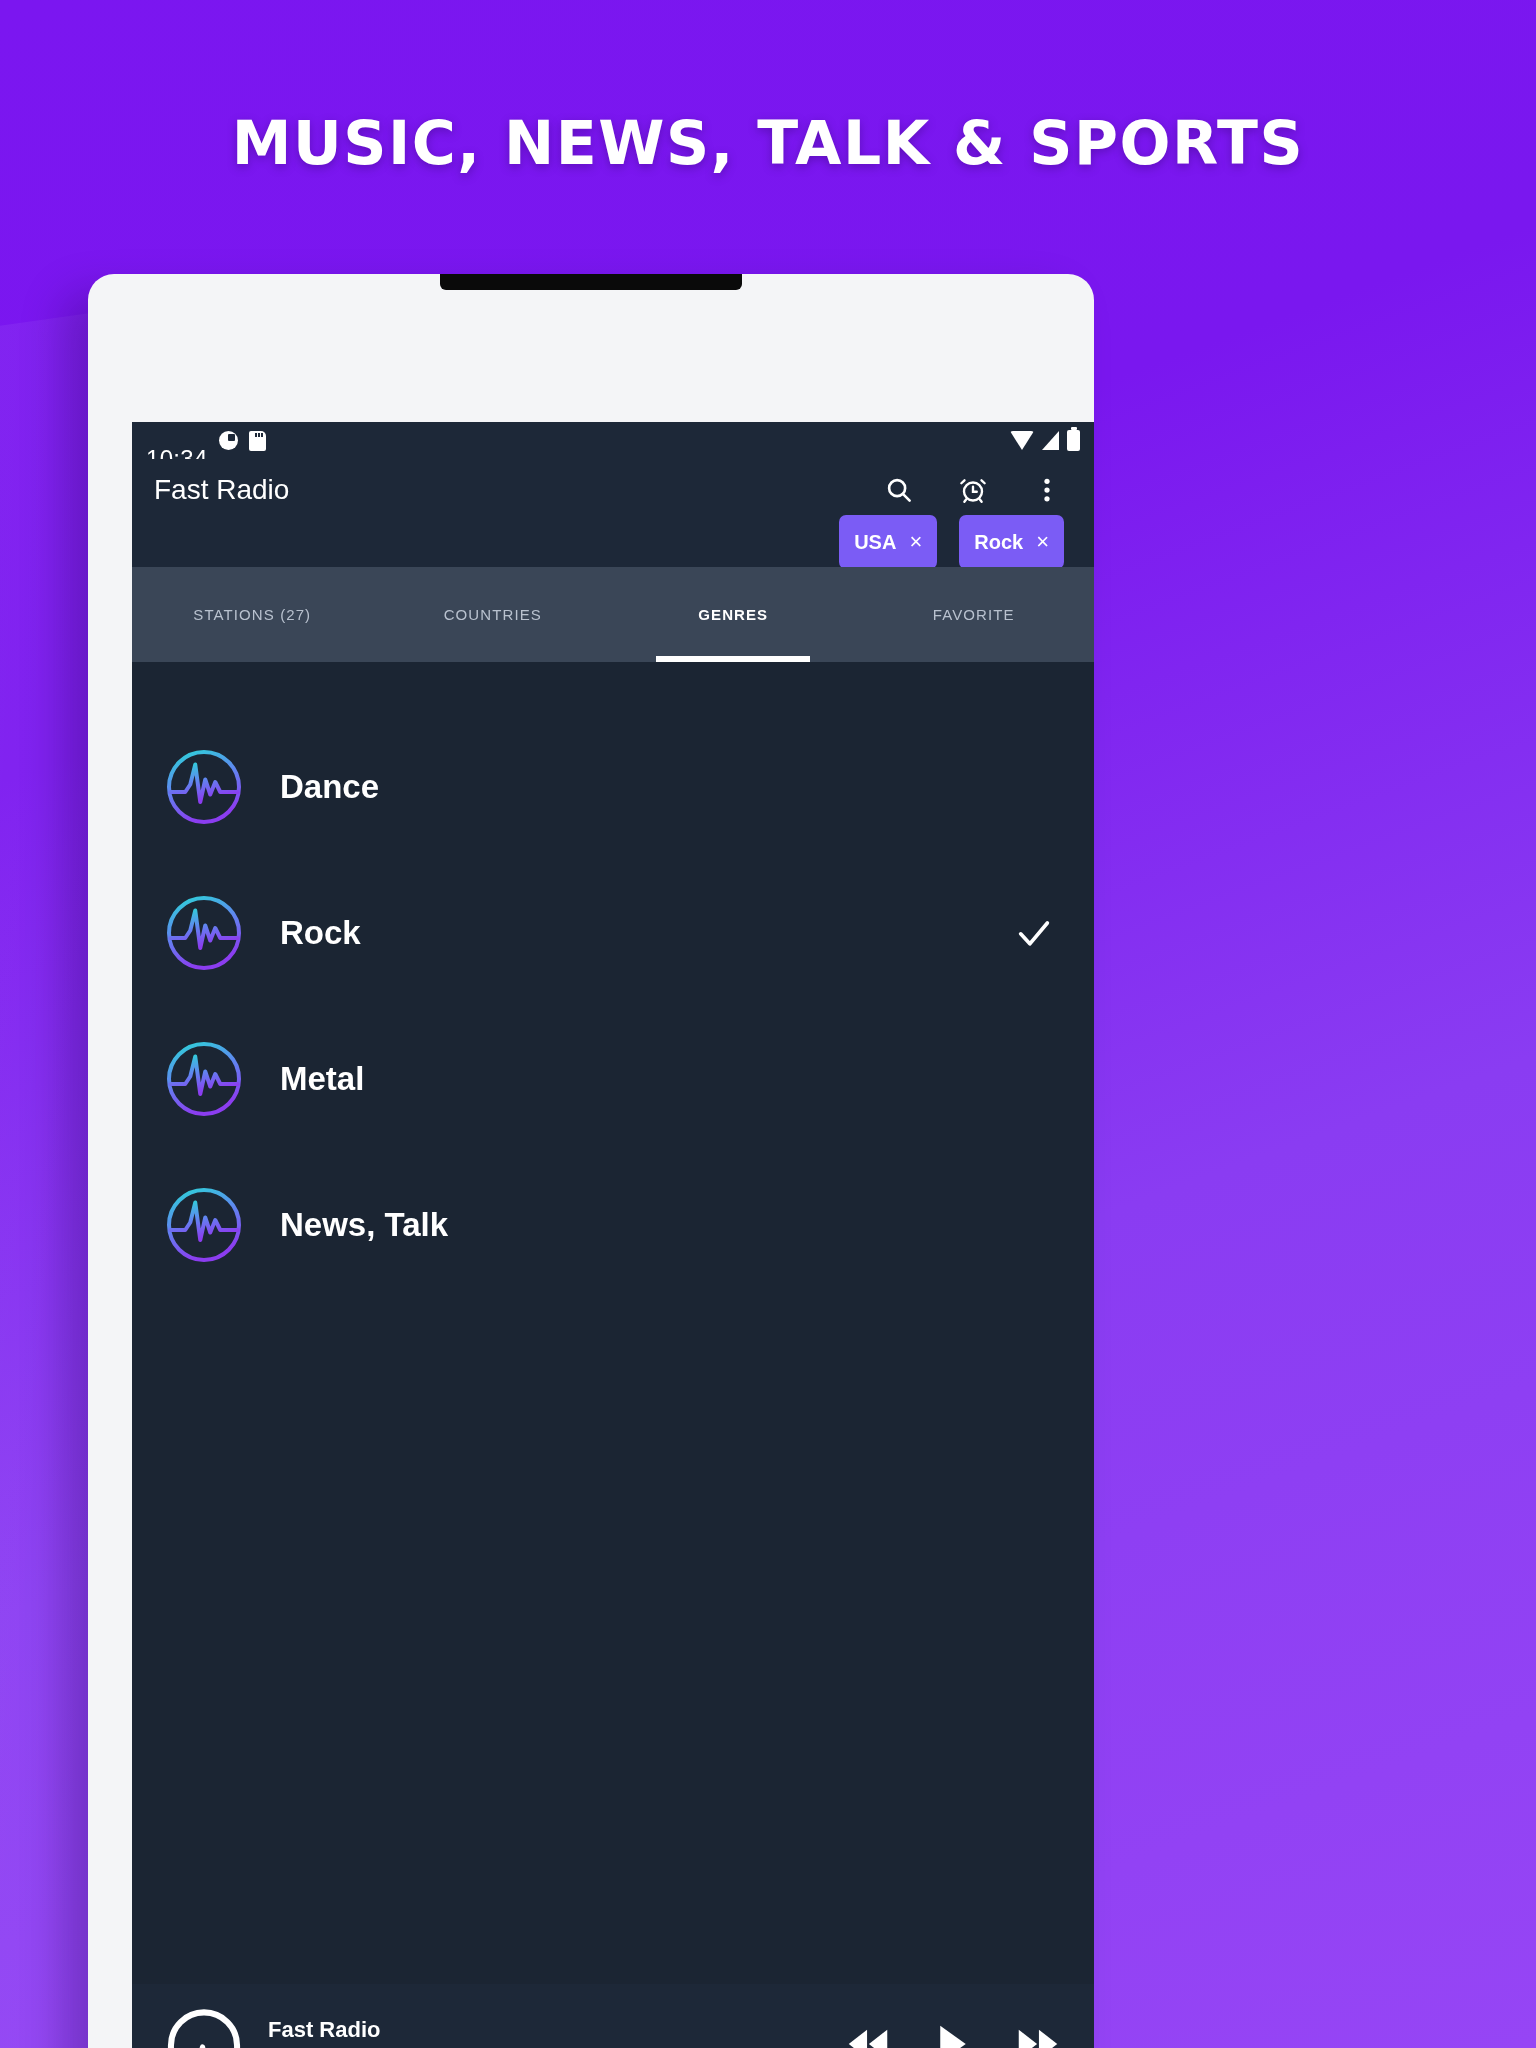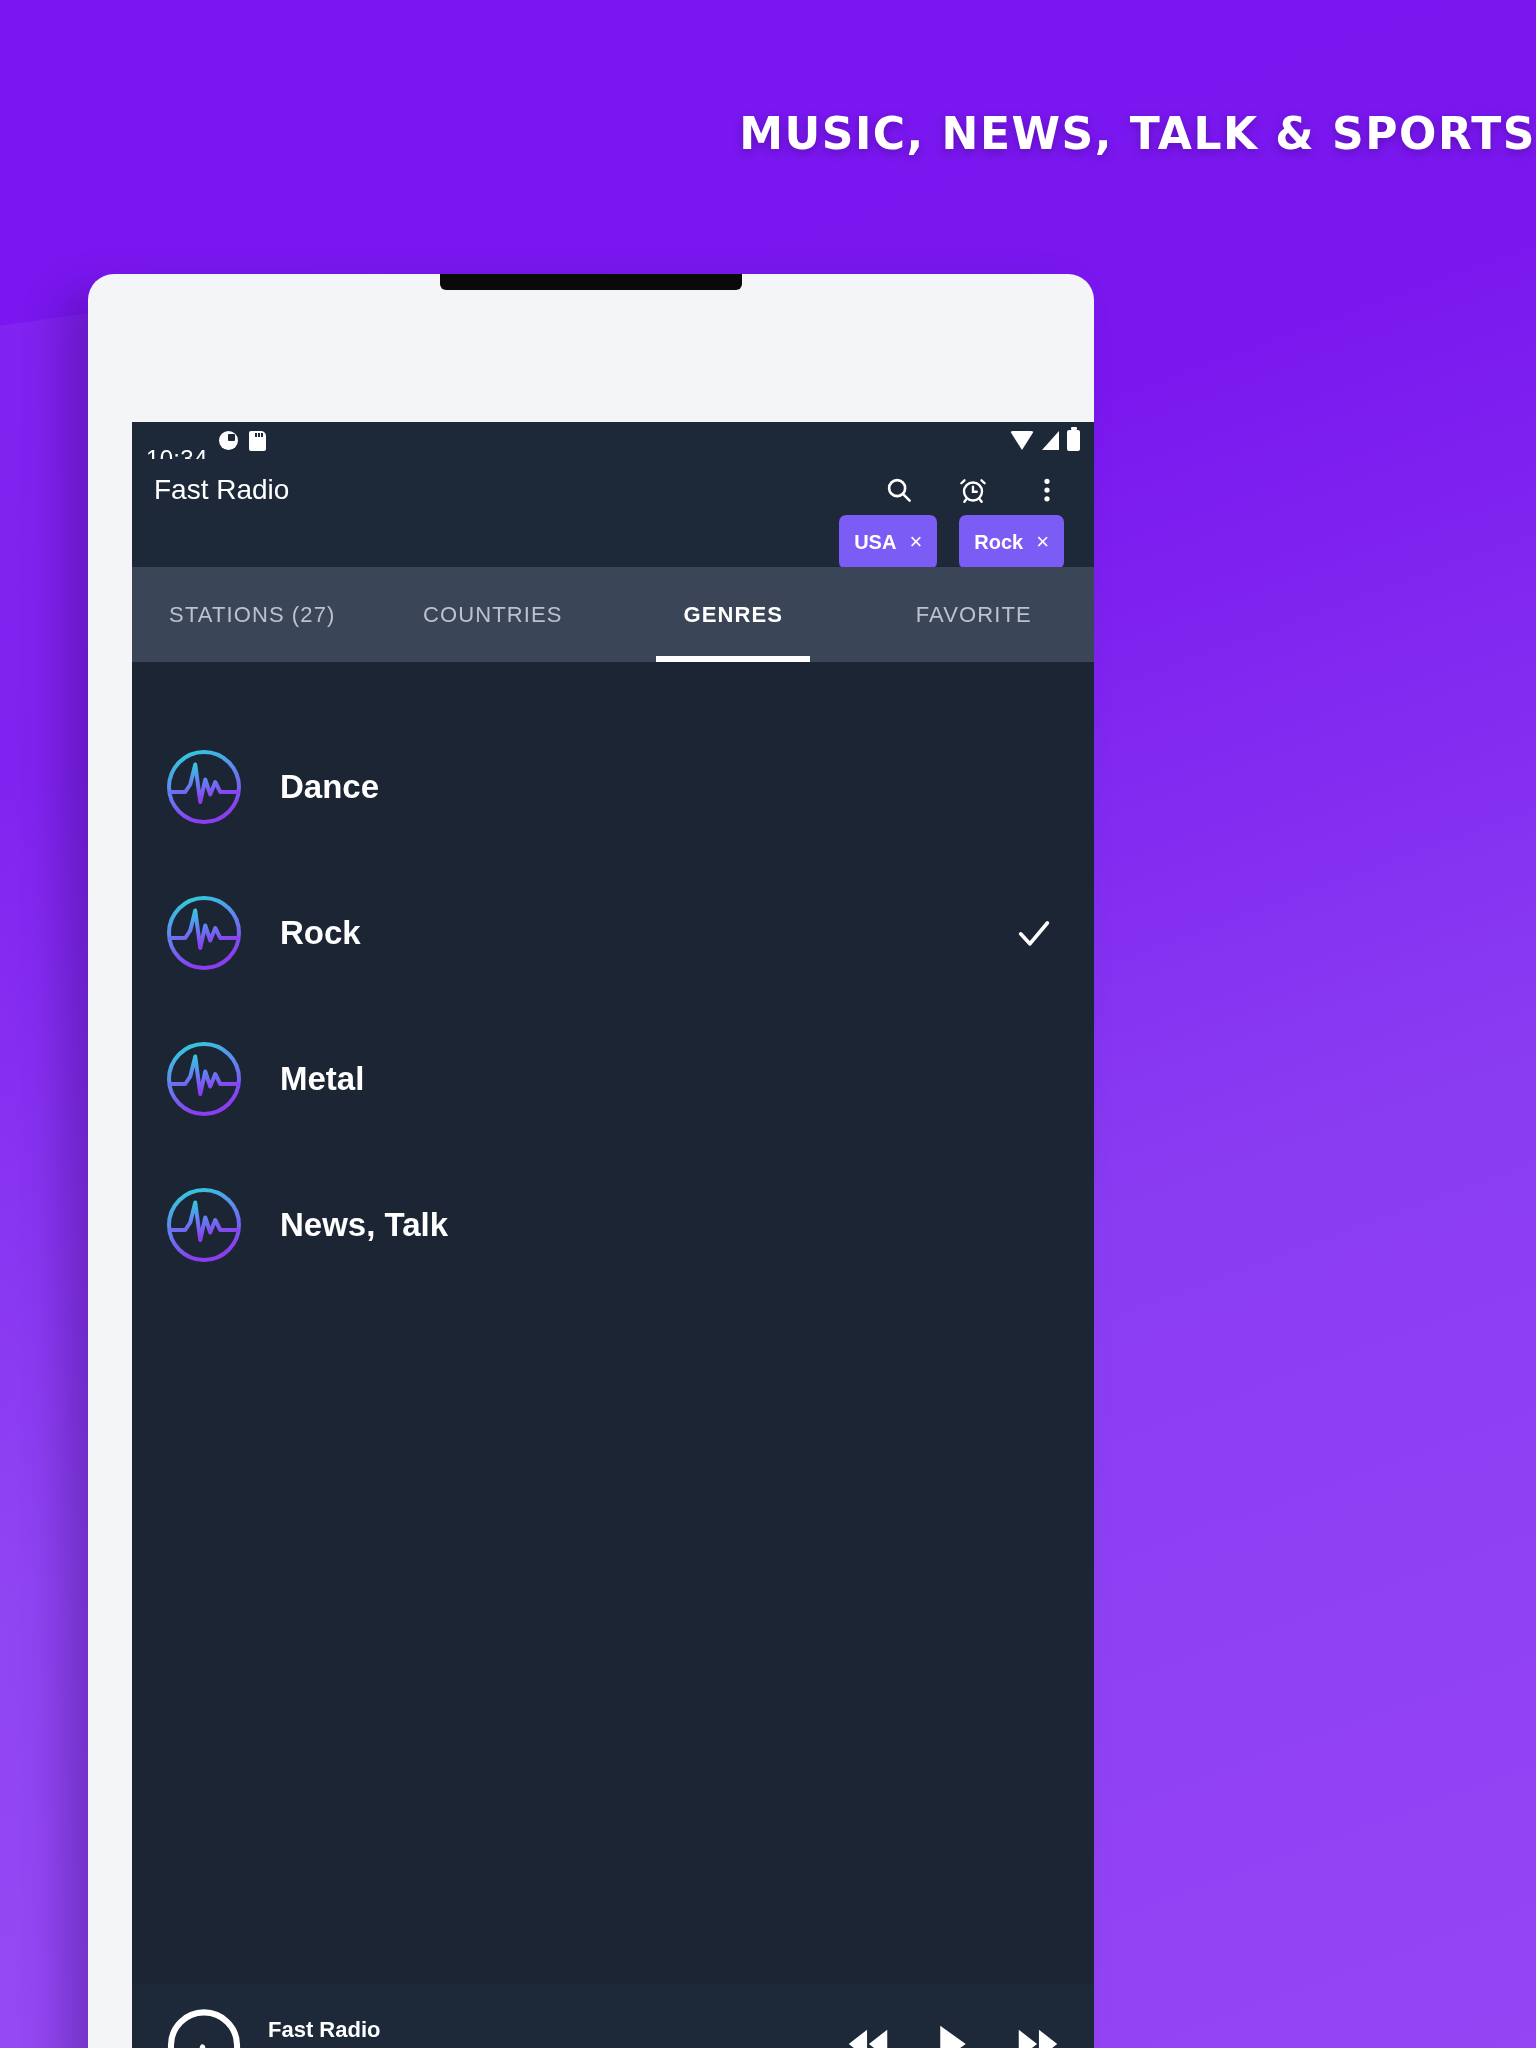--- a/index.html
+++ b/index.html
@@ -12,22 +12,22 @@
   
   .bg-wedge{
     position:absolute; left:-200px; top:300px; width:900px; height:1900px;
     background:linear-gradient(100deg, rgba(255,255,255,.10), rgba(255,255,255,0) 60%);
     transform:rotate(-8deg); pointer-events:none;
   }
 
   
   .headline{
     position:absolute; top:108px; left:0; width:100%;
-    text-align:right; color:#ffffff;
-    font-size:44px; font-weight:bold; letter-spacing:1.5px;
+    text-align:center; color:#ffffff;
+    font-size:60px; font-weight:bold; letter-spacing:1.5px;
     font-family:"DejaVu Sans", sans-serif;
     text-shadow:0 3px 10px rgba(40,0,90,.35);
     white-space:nowrap;
   }
 
   
   .tablet{
     position:absolute; left:88px; top:274px;
     width:1006px; height:1830px;
     background:#f4f5f7;
@@ -89,21 +89,21 @@
   }
   .chip .x{font-size:22px; font-weight:normal; line-height:1;}
 
   
   .tabs{
     background:#3a4657; display:flex; flex:0 0 auto; height:95px;
     position:relative;
   }
   .tab{
     flex:1; display:flex; align-items:center; justify-content:center;
-    color:#b9c2cf; font-size:22px; letter-spacing:1.1px; cursor:pointer;
+    color:#b9c2cf; font-size:15px; letter-spacing:1.1px; cursor:pointer;
     font-weight:normal; position:relative;
   }
   .tab.active{color:#ffffff; font-weight:bold;}
   .tab.active::after{
     content:""; position:absolute; bottom:0; left:18%; width:64%; height:6px; background:#fff;
   }
 
   
   .list{
     flex:1 1 auto; background:#1b2533; overflow:hidden;

